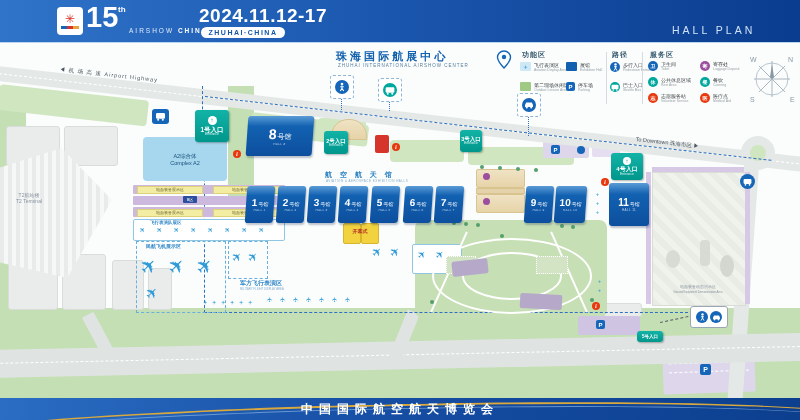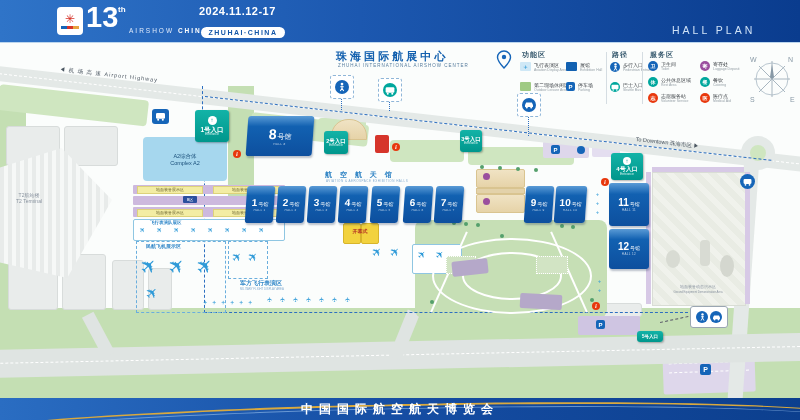--- a/index.html
+++ b/index.html
@@ -20,21 +20,21 @@
     color:#fff;font-family:"DejaVu Serif",serif;font-weight:bold;font-size:12px;letter-spacing:6px}
   .emblem{position:absolute;left:57px;top:7px;width:26px;height:28px;background:#fff;border-radius:4px;
     display:flex;flex-direction:column;align-items:center;justify-content:center;gap:1px}
   .emblem .glyph{color:#d6352b;font-size:12px;line-height:1}
   .emblem .bar{width:18px;height:3px;background:linear-gradient(90deg,#1565b8 33%,#d6352b 33% 66%,#e8a33d 66%)}
   .logo-num{position:absolute;left:86px;top:3px;color:#fff;font-weight:bold;font-size:29px;line-height:1}
   .logo-sup{position:absolute;left:118px;top:5px;color:#fff;font-size:8px;font-weight:bold}
   .logo-cn{position:absolute;left:127px;top:4px;color:#fff;font-weight:bold;font-size:19px;letter-spacing:1px}
   .logo-en{position:absolute;left:129px;top:27px;color:#dfeafb;font-size:6.5px;letter-spacing:2px}
   .logo-en b{color:#fff}
-  .hdr-dates{position:absolute;left:199px;top:5px;color:#fff;font-weight:bold;font-size:11px;letter-spacing:.5px}
+  .hdr-dates{position:absolute;left:199px;top:5px;color:#fff;font-weight:bold;font-size:19px;letter-spacing:.5px}
   .hdr-loc{position:absolute;left:201px;top:27px;width:84px;height:11px;background:#fff;border-radius:6px;
     color:#1456a8;font-weight:bold;font-size:7px;letter-spacing:1.5px;text-align:center;line-height:11px}
   .plan-cn{position:absolute;left:668px;top:7px;color:#fff;font-weight:bold;font-size:15px;letter-spacing:3px}
   .plan-en{position:absolute;left:672px;top:24px;color:#cfe2f7;font-size:10.5px;letter-spacing:3px}
   
   .road{background:#e4e9e7}
   .dashline{border-top:1px dashed #fff;height:0}
   .bld{background:#e9eceb;border:1px solid #d8dcdb;border-radius:3px}
   .lawn{background:#cfe6c0;border-radius:4px}
   .greenstrip{background:#c4dfb3}
@@ -359,27 +359,20 @@
       </div>
       <span class="hh">HALL 10</span>
     </div>
   <div class="hall" style="left:609px;top:183px;width:40px;height:43px;transform:none">
       <div class="hrow">
         <span class="hn">11</span>
         <span class="hs">号馆</span>
       </div>
       <span class="hh">HALL 11</span>
     </div>
-  <div class="hall" style="left:609px;top:229px;width:40px;height:40px;transform:none">
-      <div class="hrow">
-        <span class="hn">12</span>
-        <span class="hs">号馆</span>
-      </div>
-      <span class="hh">HALL 12</span>
-    </div>
 
   <div class="tan" style="left:331px;top:119px;width:34px;height:19px;border-radius:17px 17px 0 0"></div>
   <div class="abs" style="left:375px;top:135px;width:14px;height:18px;background:#d6352b;border-radius:2px;z-index:11"></div>
   <div class="tan" style="left:476px;top:169px;width:47px;height:17px;border-radius:2px"></div>
   <div class="tan" style="left:476px;top:188px;width:47px;height:4px;background:#e3d2aa"></div>
   <div class="tan" style="left:476px;top:194px;width:47px;height:17px;border-radius:2px"></div>
   <div class="cic" style="left:483px;top:173px;width:7px;height:7px;background:#9b4f9e"></div>
   <div class="cic" style="left:483px;top:198px;width:7px;height:7px;background:#9b4f9e"></div>
 
   <div class="pstrip" style="left:133px;top:185px;width:152px;height:9px"></div>
@@ -549,21 +542,21 @@
   <span class="tree" style="left:534px;top:168px"></span>
   <span class="tree" style="left:430px;top:300px"></span>
   <span class="tree" style="left:590px;top:298px"></span>
   <span class="tree" style="left:500px;top:234px"></span>
 
   <div class="topbar">
     <div class="emblem">
       <span class="glyph">✳</span>
       <span class="bar"></span>
     </div>
-    <div class="logo-num">13</div>
+    <div class="logo-num">15</div>
     <div class="logo-sup">th</div>
     <div class="logo-en"><span>AIRSHOW</span> <b>CHINA</b></div>
     <div class="hdr-dates">2024.11.12-17</div>
     <div class="hdr-loc">ZHUHAI·CHINA</div>
     <div class="plan-en">HALL PLAN</div>
   </div>
 
   <div class="footer">
     <div class="arc-gold"></div>
     <div class="arc-blue"></div>

